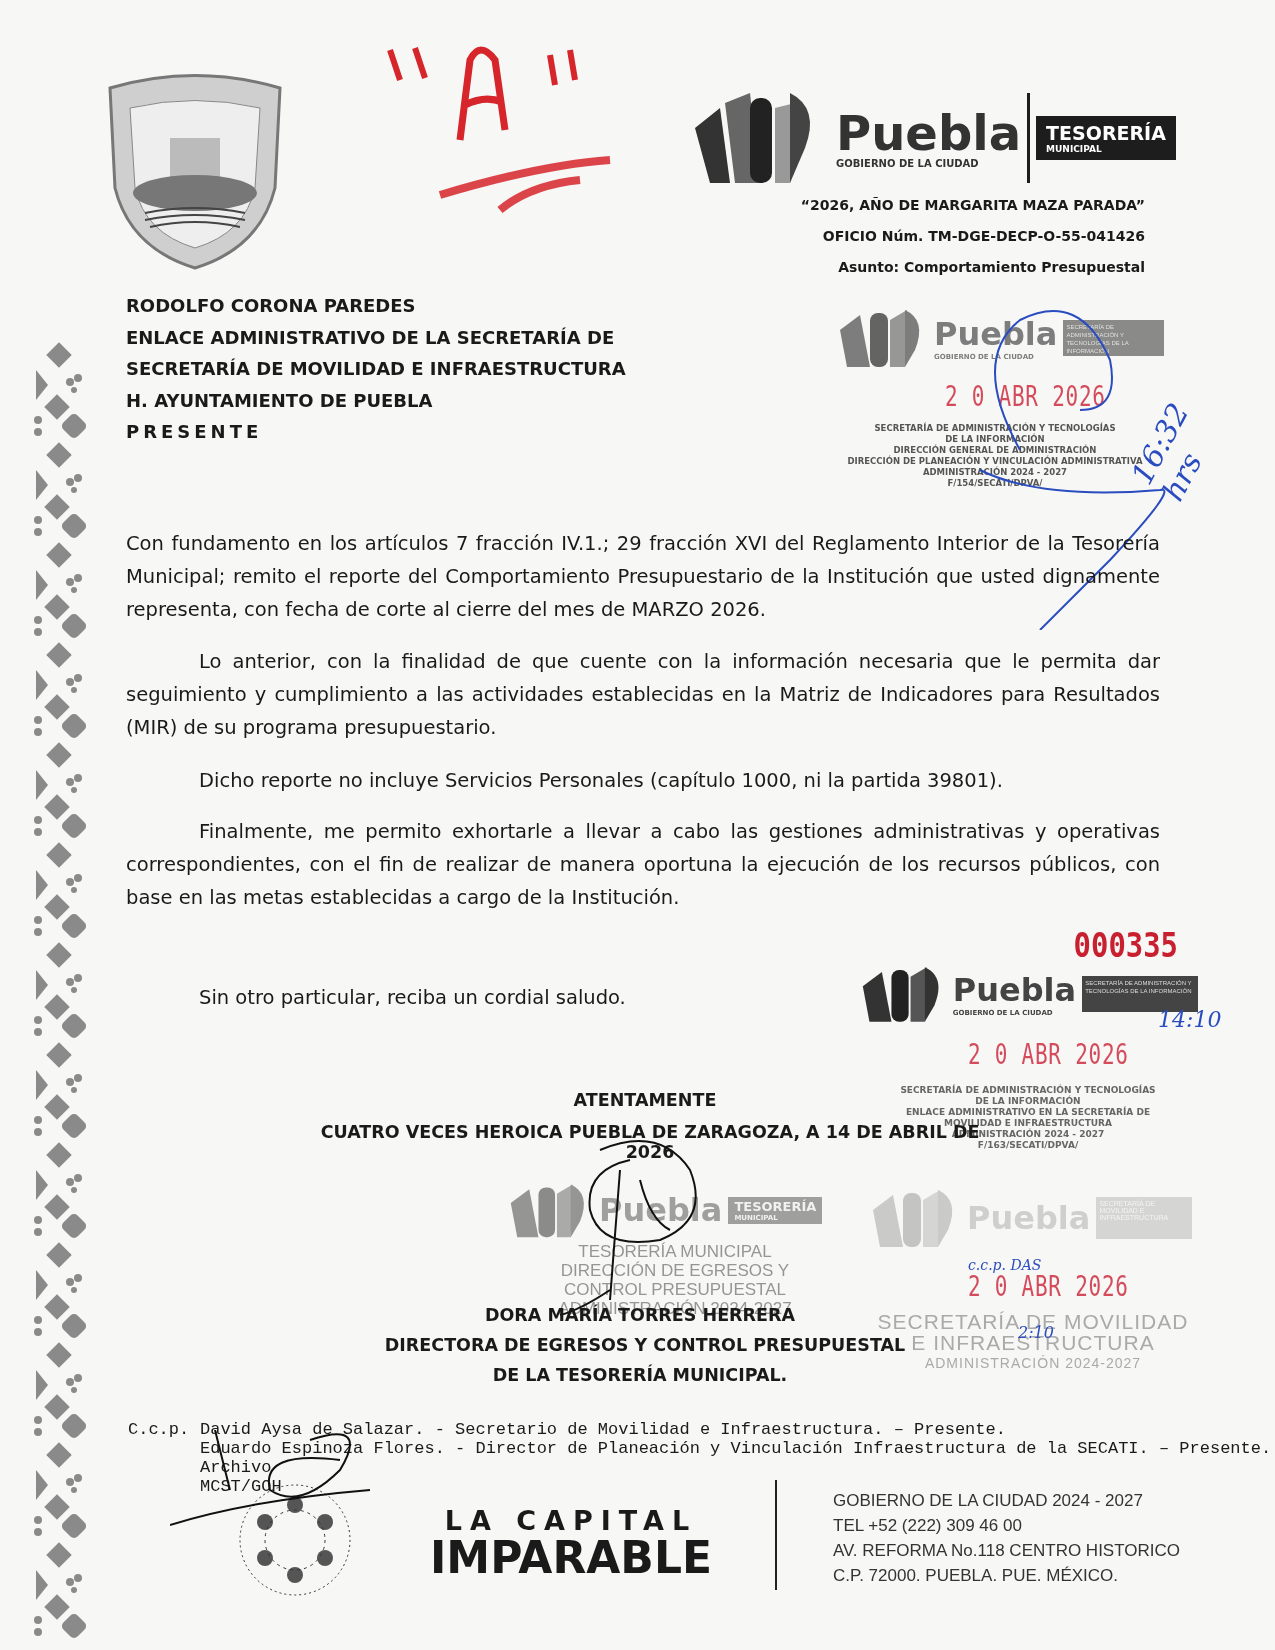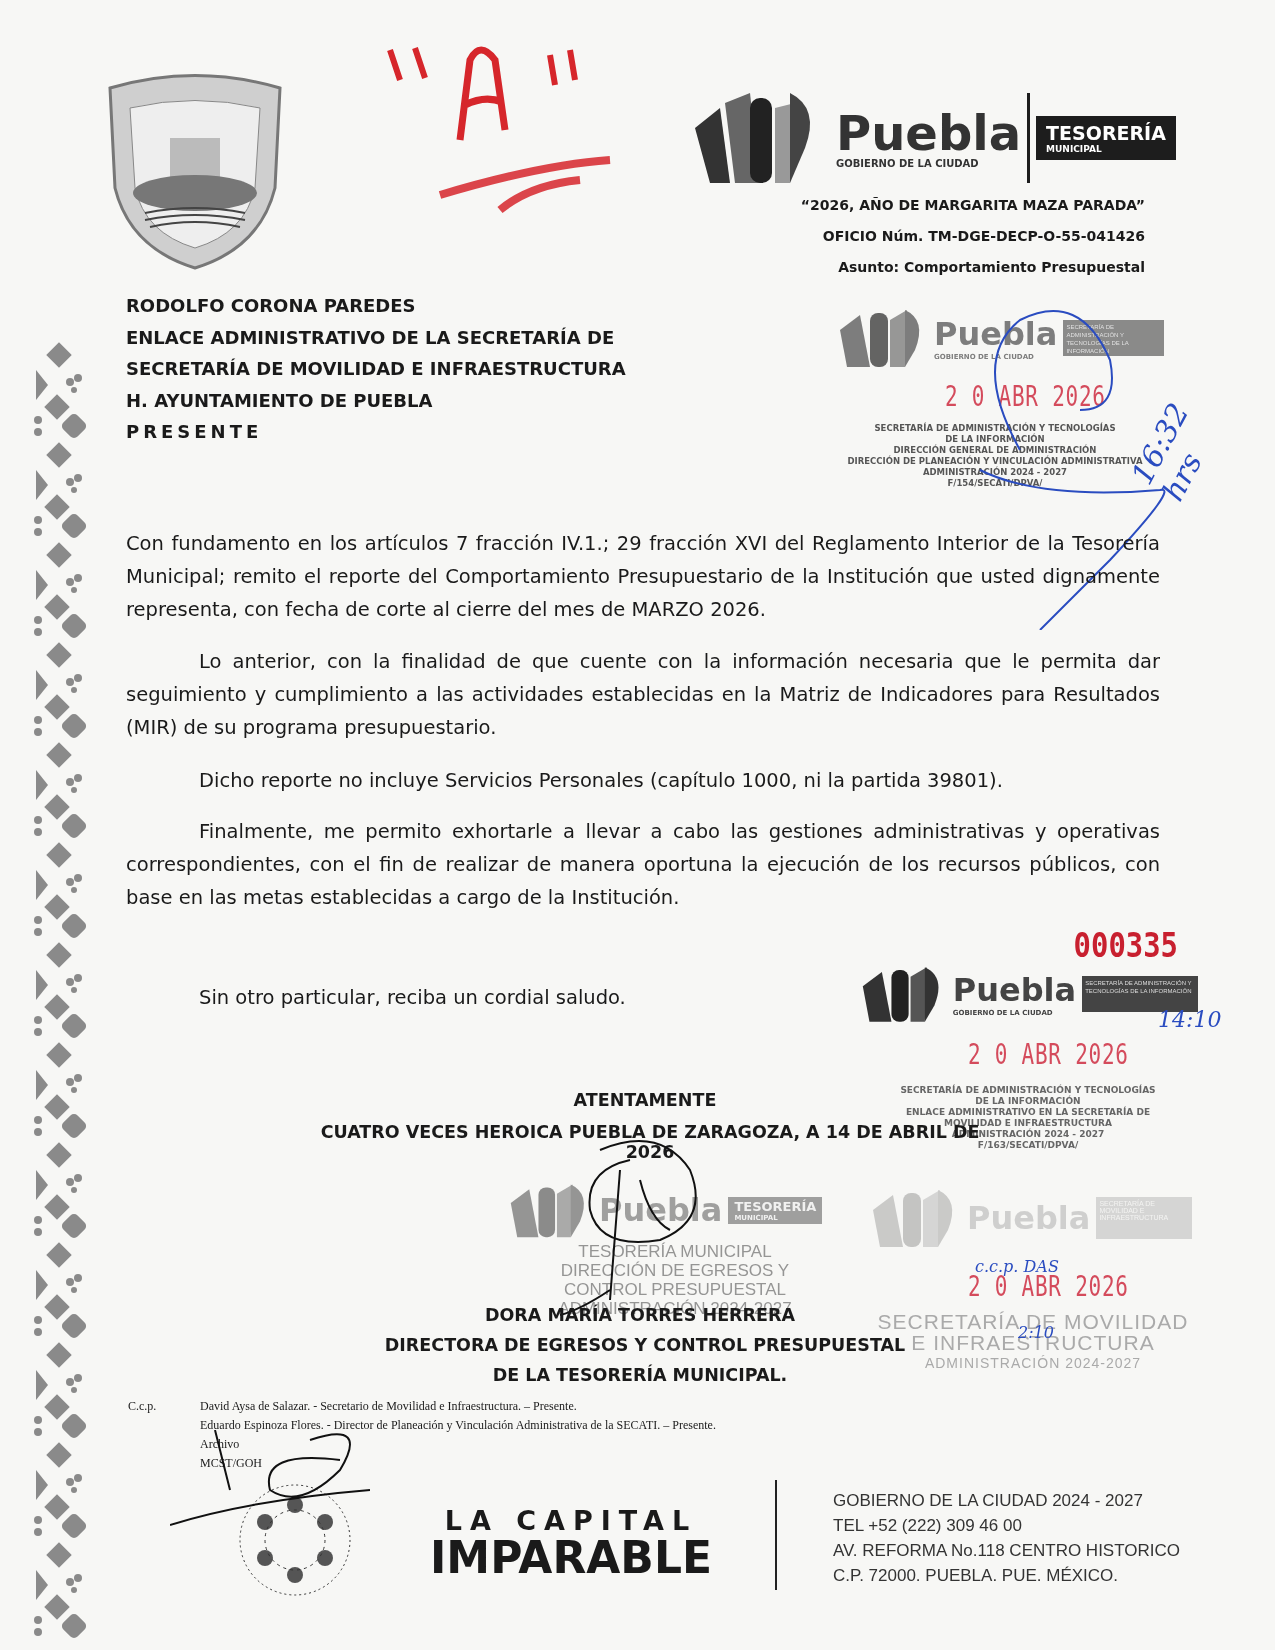--- a/index.html
+++ b/index.html
@@ -24,21 +24,21 @@
   .addressee .spaced { letter-spacing:4px; }
 
   .body-text { left:126px; width:1034px; font-family:"DejaVu Sans", sans-serif; font-size:19.5px; line-height:33px; text-align:justify; }
   .indent { text-indent:73px; }
 
   .stamp-title { font-family:"DejaVu Sans", sans-serif; font-weight:bold; color:#555; font-size:8.5px; text-align:center; line-height:11px; }
   .stamp-date { font-family:"DejaVu Sans Mono", monospace; color:#d44b5c; font-size:28px; letter-spacing:1px; transform:scaleX(0.75); transform-origin:left; }
 
   .sig-block { text-align:center; font-family:"DejaVu Sans", sans-serif; font-weight:bold; font-size:17.5px; }
 
-  .ccp { font-family:Liberation Serif, serif; font-size:12px; line-height:19px; }
+  .ccp { font-family:Liberation Mono, monospace; font-size:17px; line-height:19px;margin-top:23px; }
 
   .footer-contact { left:833px; top:1488px; font-family:"Liberation Sans", sans-serif; font-size:17px; line-height:25px; color:#333; }
   .footer-divider { left:775px; top:1480px; width:2px; height:110px; background:#222; }
   .capital { left:430px; top:1505px; text-align:center; font-family:"DejaVu Sans", sans-serif; font-weight:bold; color:#1a1a1a; }
 
   .blue-ink { color:#2a4cc0; font-family:"DejaVu Serif", serif; font-style:italic; }
 </style>
 </head>
 <body>
 
@@ -337,34 +337,34 @@
   <div style="display:flex; align-items:center; opacity:0.35;">
     <svg width="95" height="65" viewBox="0 0 95 65">
       <path d="M5 25 L25 10 L35 62 L12 62 Z" fill="#777"></path>
         <rect x="35" y="8" width="18" height="54" rx="8" fill="#666"></rect>
       <path d="M55 15 L72 5 L70 62 L55 62 Z" fill="#999"></path>
         <path d="M70 5 Q92 15 80 45 L70 62 Z" fill="#777"></path>
     </svg>
     <div class="logo-text" style="font-size:32px; color:#888; margin-left:4px;">Puebla</div>
     <div style="background:#999; color:#eee; font-size:7px; width:90px; height:36px; margin-left:6px; padding:3px;">SECRETARÍA DE MOVILIDAD E INFRAESTRUCTURA</div>
   </div>
-  <div class="blue-ink" style="position:absolute; left:107px; top:72px; font-size:16px;">c.c.p. DAS</div>
+  <div class="blue-ink" style="position:absolute; left:100px; top:72px; font-size:14px;">c.c.p. DAS</div>
   <div class="stamp-date" style="margin:20px 0 0 100px;">2 0 ABR 2026</div>
   <div class="blue-ink" style="position:absolute; left:150px; top:138px; font-size:16px;">2:10</div>
   <div style="text-align:center; font-family:'Liberation Sans', sans-serif; color:#aaa; font-size:21px; line-height:21px; margin-top:8px; letter-spacing:1px;">
     <div>SECRETARÍA DE MOVILIDAD</div>
     <div>E INFRAESTRUCTURA</div>
     <div style="font-size:14px;">ADMINISTRACIÓN 2024-2027</div>
   </div>
 </div>
 
 <div class="abs ccp" style="left:128px; top:1397px;">C.c.p.</div>
 <div class="abs ccp" style="left:200px; top:1397px;">
   <div>David Aysa de Salazar. - Secretario de Movilidad e Infraestructura. – Presente.</div>
-  <div>Eduardo Espinoza Flores. - Director de Planeación y Vinculación Administrativa de la SECATI. – Presente.</div>
+  <div>Eduardo Espinoza Flores. - Director de Planeación y Vinculación Infraestructura de la SECATI. – Presente.</div>
   <div>Archivo</div>
   <div>MCST/GOH</div>
 </div>
 
 <svg class="abs" style="left:235px; top:1480px;" width="120" height="120" viewBox="0 0 120 120">
   <circle cx="60" cy="60" r="55" fill="none" stroke="#333" stroke-dasharray="2 3"></circle>
   <g fill="#555">
     <circle cx="60" cy="25" r="8"></circle>
       <circle cx="90" cy="42" r="8"></circle>
       <circle cx="90" cy="78" r="8"></circle>

